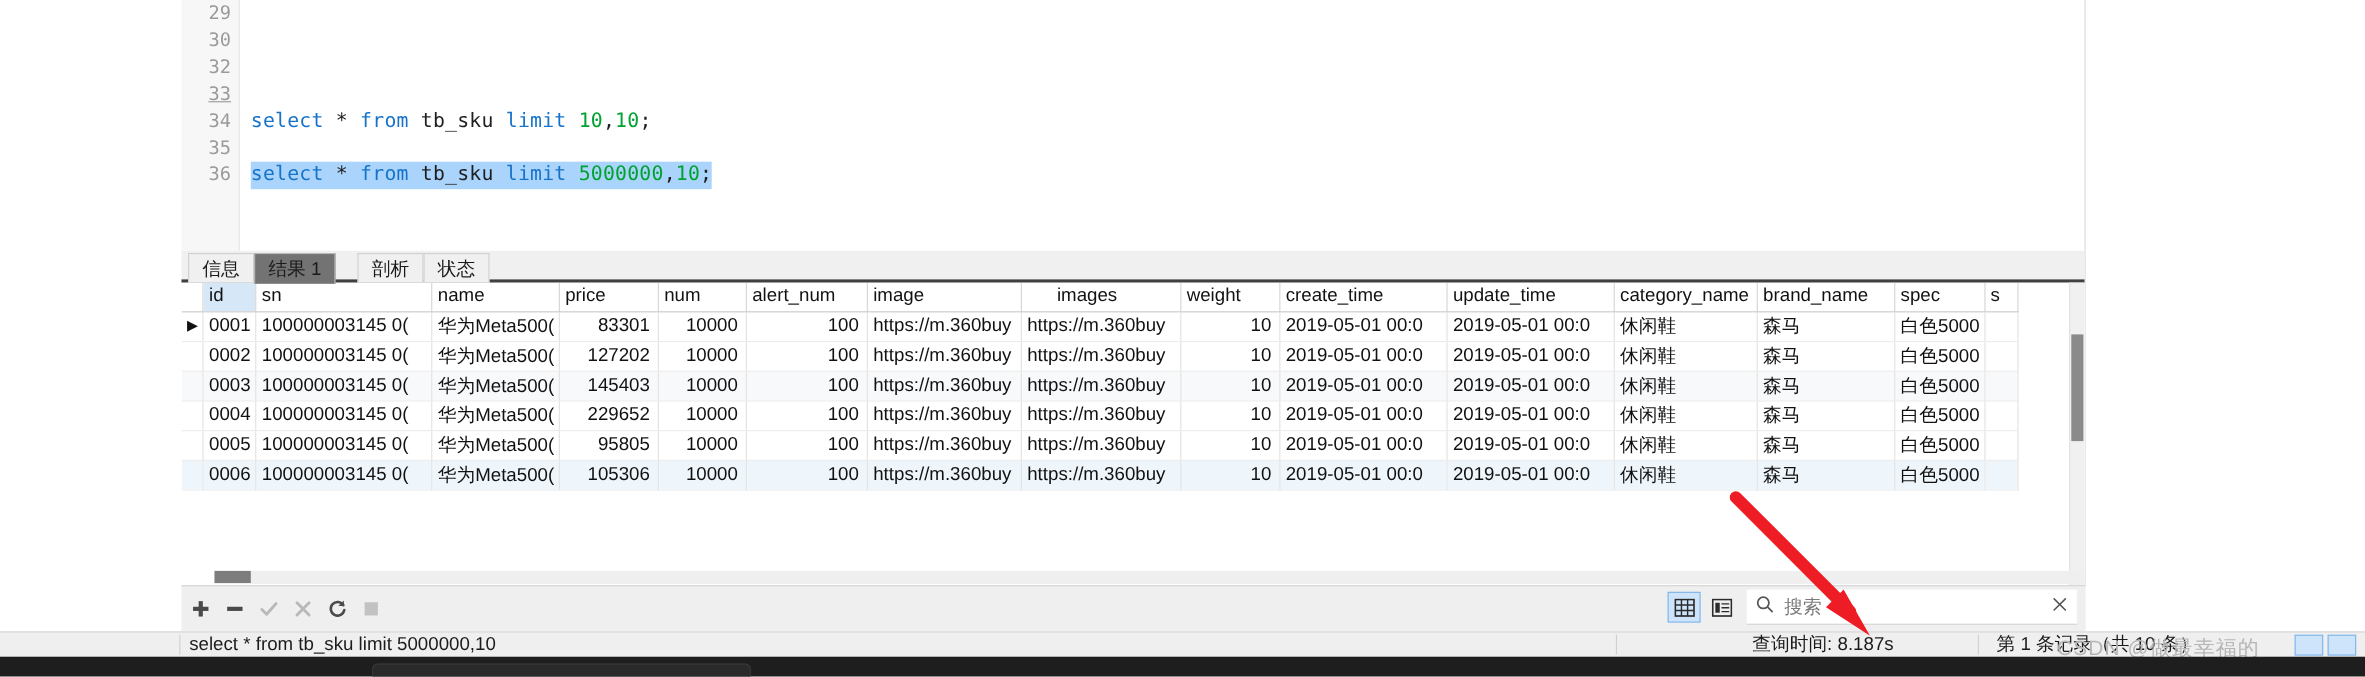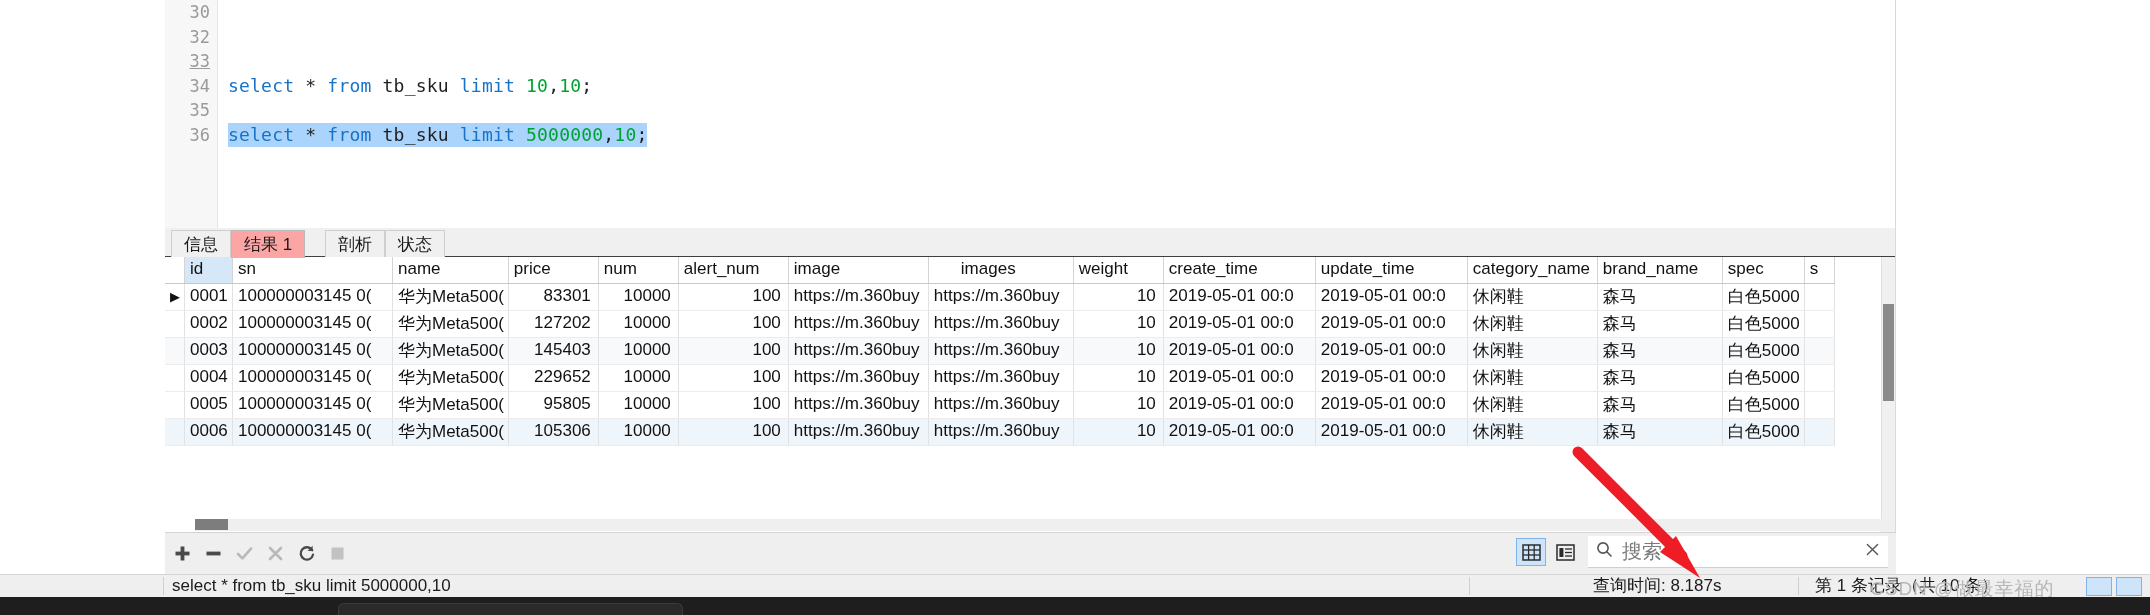--- a/index.html
+++ b/index.html
@@ -37,29 +37,29 @@
   .sel .codeline{background:#aad4fb;}
 
   
   .result-panel{
     position:absolute;left:165px;top:228px;width:1731px;height:304px;
     background:#ffffff;box-sizing:border-box;
     border-right:1px solid #d9d9d9;
   }
   .tabbar{
     position:absolute;left:0;top:0;width:100%;height:29px;
-    background:#f0f0f0;border-bottom:1px solid #404040;box-sizing:border-box;
+    background:#f0f0f0;border-bottom:3px solid #404040;box-sizing:border-box;
   }
   .tab{
     position:absolute;top:2px;height:27px;line-height:27px;
     padding:0 12px;font-size:17px;color:#1a1a1a;box-sizing:border-box;
     background:#f0f0f0;border:1px solid #cfcfcf;border-bottom:none;
     white-space:nowrap;
   }
-  .tab.active{background:#fca5a5;border-color:#b9b9b9;z-index:3;height:28px;}
+  .tab.active{background:#737373;border-color:#b9b9b9;z-index:3;height:28px;}
 
   
   .grid-wrap{
     position:absolute;left:0;top:29px;right:0;bottom:0;
     background:#ffffff;overflow:hidden;
   }
   table.grid{border-collapse:collapse;table-layout:fixed;font-size:17px;}
   table.grid th{
     font-weight:normal;background:#ffffff;color:#111;
     border-right:1px solid #d4d4d4;border-bottom:1px solid #c8c8c8;
@@ -103,21 +103,21 @@
     width:30px;height:28px;display:flex;align-items:center;justify-content:center;
     border:1px solid transparent;box-sizing:border-box;
   }
   .vbtn.active{background:#cde4fa;border:1px solid #7eb4ea;}
   .searchbox{
     position:absolute;right:8px;top:3px;width:300px;height:32px;
     background:#ffffff;border-bottom:1px solid #d0d0d0;box-sizing:border-box;
     display:flex;align-items:center;padding:0 8px;
   }
   .searchbox .ph{
-    flex:1;margin-left:9px;color:#7a7a7a;font-size:20px;
+    flex:1;margin-left:9px;color:#7a7a7a;font-size:17px;
   }
 
   
   .statusbar{
     position:absolute;left:0;top:574px;width:2150px;height:23px;
     background:#efefef;border-top:1px solid #d5d5d5;box-sizing:border-box;
   }
   .sb-seg{
     position:absolute;top:0;height:22px;line-height:22px;font-size:17px;color:#1b1b1b;
     white-space:nowrap;
@@ -138,20 +138,23 @@
   .arrow{position:absolute;left:1560px;top:440px;width:180px;height:150px;pointer-events:none;}
 </style>
 </head>
 <body>
 
 <div class="app">
 
   <div class="editor">
     <div class="gutter"></div>
     <div class="code-area" id="code-area">
+        <div class="ln-row">
+          <span class="lnum" style="left: -53px; right: auto; text-align: right; width: 45px;">29</span>
+        </div>
         <div class="ln-row">
           <span class="lnum" style="left: -53px; right: auto; text-align: right; width: 45px;">30</span>
         </div>
         <div class="ln-row">
           <span class="lnum" style="left: -53px; right: auto; text-align: right; width: 45px;">32</span>
         </div>
         <div class="ln-row">
           <span class="lnum" style="left: -53px; right: auto; text-align: right; width: 45px; text-decoration: underline;">33</span>
         </div>
         <div class="ln-row">

